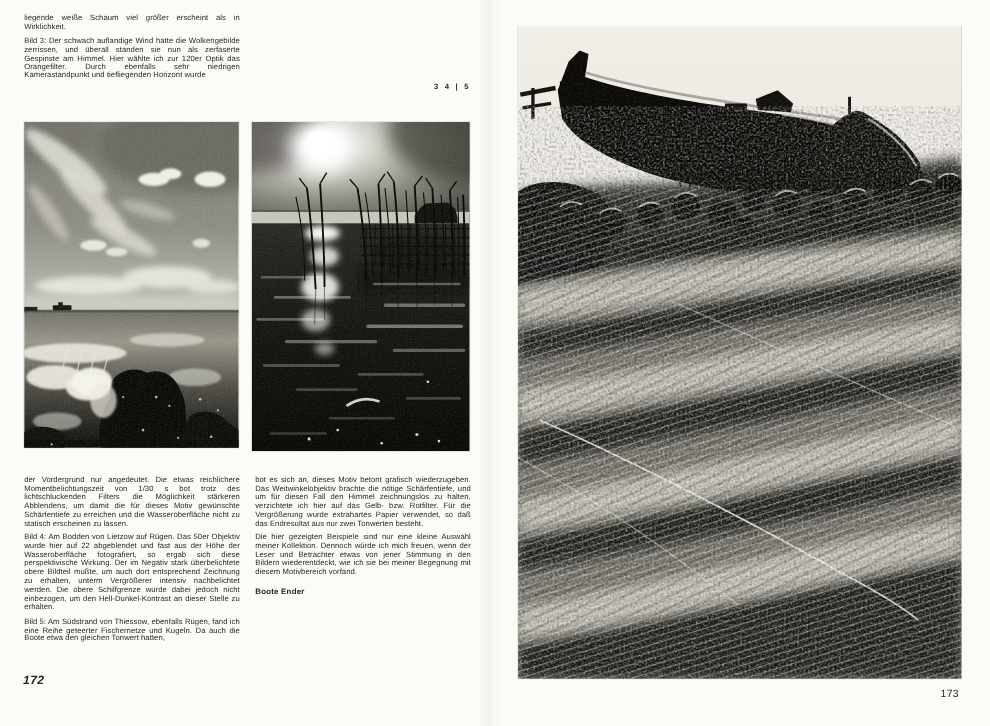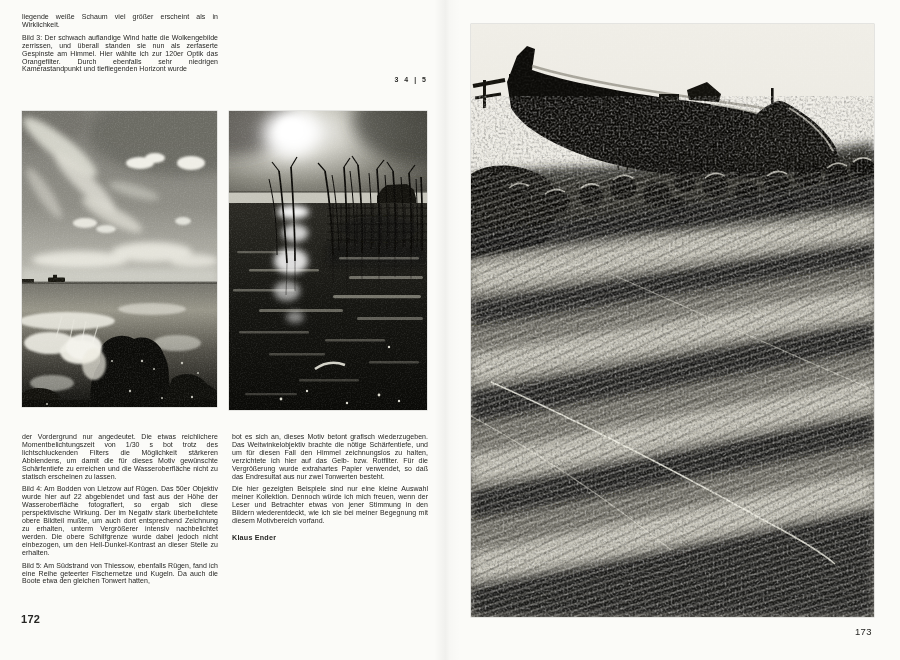--- a/index.html
+++ b/index.html
@@ -8,21 +8,21 @@
   .gutter{position:absolute;left:434px;top:0;width:26px;height:660px;
           background:linear-gradient(90deg,rgba(0,0,0,0) 0%,rgba(0,0,0,0.045) 45%,rgba(0,0,0,0.015) 60%,rgba(0,0,0,0) 100%);}
   .body-text{font-size:7px;line-height:7.9px;text-align:justify;letter-spacing:.04px;}
   .body-text p{margin:0 0 5px 0;}
   .intro-block{position:absolute;left:22px;top:13px;width:196px;}
   .issue-marker{position:absolute;left:330px;top:76px;width:98px;text-align:right;
                 font-size:7px;font-weight:bold;letter-spacing:2px;color:#2a2a28;}
   .col1{position:absolute;left:22px;top:433px;width:196px;}
   .col2{position:absolute;left:232px;top:433px;width:196px;}
   .byline{margin-top:9px;font-weight:bold;font-size:7.2px;letter-spacing:.2px;}
-  .pagenum-left{position:absolute;left:21px;top:613px;font-size:11px;font-weight:bold;letter-spacing:.3px;}
+  .pagenum-left{position:absolute;left:21px;top:613px;font-size:11px;font-weight:bold;letter-spacing:.3px;font-style:italic;}
   .pagenum-right{position:absolute;left:855px;top:626px;font-size:9.5px;font-weight:400;letter-spacing:.3px;}
   figure{position:absolute;margin:0;padding:0;box-shadow:0 0 0 .5px rgba(0,0,0,.18);}
   figure svg{display:block;width:100%;height:100%;}
   .photo-a{left:22px;top:111px;width:195px;height:296px;}
   .photo-b{left:229px;top:111px;width:198px;height:299px;}
   .photo-c{left:471px;top:24px;width:403px;height:593px;}
 </style>
 </head>
 <body>
 
@@ -269,21 +269,21 @@
 
     <div class="col1 body-text">
       <p>der Vordergrund nur angedeutet. Die etwas reichlichere Momentbelichtungszeit von 1/30 s bot trotz des lichtschluckenden Filters die Möglichkeit stärkeren Abblendens, um damit die für dieses Motiv gewünschte Schärfentiefe zu erreichen und die Wasseroberfläche nicht zu statisch erscheinen zu lassen.</p>
       <p>Bild 4: Am Bodden von Lietzow auf Rügen. Das 50er Objektiv wurde hier auf 22 abgeblendet und fast aus der Höhe der Wasseroberfläche fotografiert, so ergab sich diese perspektivische Wirkung. Der im Negativ stark überbelichtete obere Bildteil mußte, um auch dort entsprechend Zeichnung zu erhalten, unterm Vergrößerer intensiv nachbelichtet werden. Die obere Schilfgrenze wurde dabei jedoch nicht einbezogen, um den Hell-Dunkel-Kontrast an dieser Stelle zu erhalten.</p>
       <p>Bild 5: Am Südstrand von Thiessow, ebenfalls Rügen, fand ich eine Reihe geteerter Fischernetze und Kugeln. Da auch die Boote etwa den gleichen Tonwert hatten,</p>
     </div>
 
     <div class="col2 body-text">
       <p>bot es sich an, dieses Motiv betont grafisch wiederzugeben. Das Weitwinkelobjektiv brachte die nötige Schärfentiefe, und um für diesen Fall den Himmel zeichnungslos zu halten, verzichtete ich hier auf das Gelb- bzw. Rotfilter. Für die Vergrößerung wurde extrahartes Papier verwendet, so daß das Endresultat aus nur zwei Tonwerten besteht.</p>
       <p>Die hier gezeigten Beispiele sind nur eine kleine Auswahl meiner Kollektion. Dennoch würde ich mich freuen, wenn der Leser und Betrachter etwas von jener Stimmung in den Bildern wiederentdeckt, wie ich sie bei meiner Begegnung mit diesem Motivbereich vorfand.</p>
-      <div class="byline">Klaus Ender</div>
+      <div class="byline">Boote Ender</div>
     </div>
 
     <div class="pagenum-left">172</div>
   </div>
 
   <div class="gutter"></div>
 
   <div>
 
     <figure class="photo-c" aria-label="Tarred fishing nets with floats and two beached boat silhouettes">

